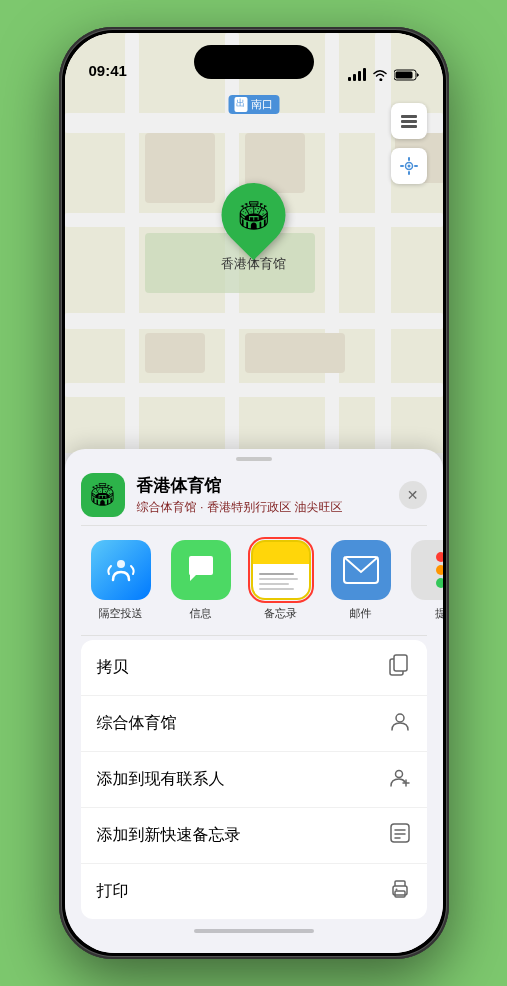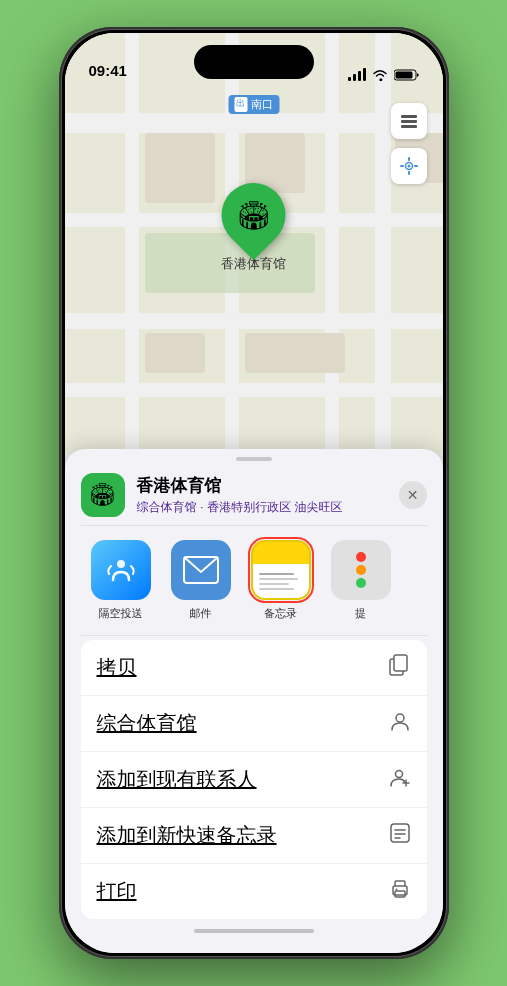--- a/index.html
+++ b/index.html
@@ -267,21 +267,21 @@
     }
 
     .place-name {
       font-size: 17px;
       font-weight: 600;
       color: #000;
     }
 
     .place-subtitle {
       font-size: 12px;
-      color: #4c1d95;
+      color: #7f1d1d;
       margin-top: 2px;
     }
 
     .close-btn {
       width: 28px;
       height: 28px;
       background: #e0e0e0;
       border-radius: 50%;
       display: flex;
       align-items: center;
@@ -394,23 +394,22 @@
       justify-content: space-between;
       padding: 14px 16px;
       border-bottom: 1px solid #f0f0f0;
     }
 
     .action-item:last-child {
       border-bottom: none;
     }
 
     .action-label {
-      font-size: 20px;
+      font-size: 16px;
       color: #000;
-      text-decoration: underline;
     }
 
     .action-icon {
       font-size: 20px;
       color: #666;
     }
 
     .more-circles {
       display: flex;
       flex-direction: column;
@@ -523,44 +522,52 @@
             <svg width="32" height="32" viewBox="0 0 32 32">
               <circle cx="16" cy="10" r="4" fill="rgba(255,255,255,0.9)"></circle>
               <path d="M8 26 Q8 18 16 18 Q24 18 24 26" stroke="white" stroke-width="2.5" fill="none" stroke-linecap="round"></path>
               <path d="M4 20 Q2 16 6 12" stroke="white" stroke-width="2" fill="none" stroke-linecap="round"></path>
               <path d="M28 20 Q30 16 26 12" stroke="white" stroke-width="2" fill="none" stroke-linecap="round"></path>
             </svg>
           </div>
           <span class="app-label">隔空投送</span>
         </div>
 
-
         <div class="share-app">
-          <div class="app-icon-wrap mail">
-            <svg width="36" height="28" viewBox="0 0 36 28">
-              <rect x="1" y="1" width="34" height="26" rx="3" fill="none" stroke="white" stroke-width="2"></rect>
-              <polyline points="1,1 18,16 35,1" stroke="white" stroke-width="2" fill="none"></polyline>
+          <div class="app-icon-wrap messages">
+            <svg width="34" height="34" viewBox="0 0 34 34">
+              <path d="M5 5 Q5 3 7 3 L27 3 Q29 3 29 5 L29 20 Q29 22 27 22 L12 22 L6 28 L6 22 Q5 22 5 20 Z" fill="white"></path>
             </svg>
           </div>
-          <span class="app-label">邮件</span>
+          <span class="app-label">信息</span>
         </div>
 
         <div class="share-app">
           <div class="app-icon-wrap notes highlighted">
             <div class="notes-lines">
               <div class="notes-line" style="background:#aaa;width:80%;"></div>
               <div class="notes-line" style="background:#ccc;width:90%;"></div>
               <div class="notes-line" style="background:#ccc;width:70%;"></div>
               <div class="notes-line" style="background:#ccc;width:80%;"></div>
             </div>
           </div>
           <span class="app-label">备忘录</span>
         </div>
 
         <div class="share-app">
+          <div class="app-icon-wrap mail">
+            <svg width="36" height="28" viewBox="0 0 36 28">
+              <rect x="1" y="1" width="34" height="26" rx="3" fill="none" stroke="white" stroke-width="2"></rect>
+              <polyline points="1,1 18,16 35,1" stroke="white" stroke-width="2" fill="none"></polyline>
+            </svg>
+          </div>
+          <span class="app-label">邮件</span>
+        </div>
+
+        <div class="share-app">
           <div class="app-icon-wrap more" style="background:#e0e0e0;">
             <div class="more-circles">
               <div class="more-dot" style="background:#ff3b30;width:10px;height:10px;"></div>
               <div class="more-dot" style="background:#ff9500;width:10px;height:10px;"></div>
               <div class="more-dot" style="background:#34c759;width:10px;height:10px;"></div>
             </div>
           </div>
           <span class="app-label">提</span>
         </div>
       </div>

